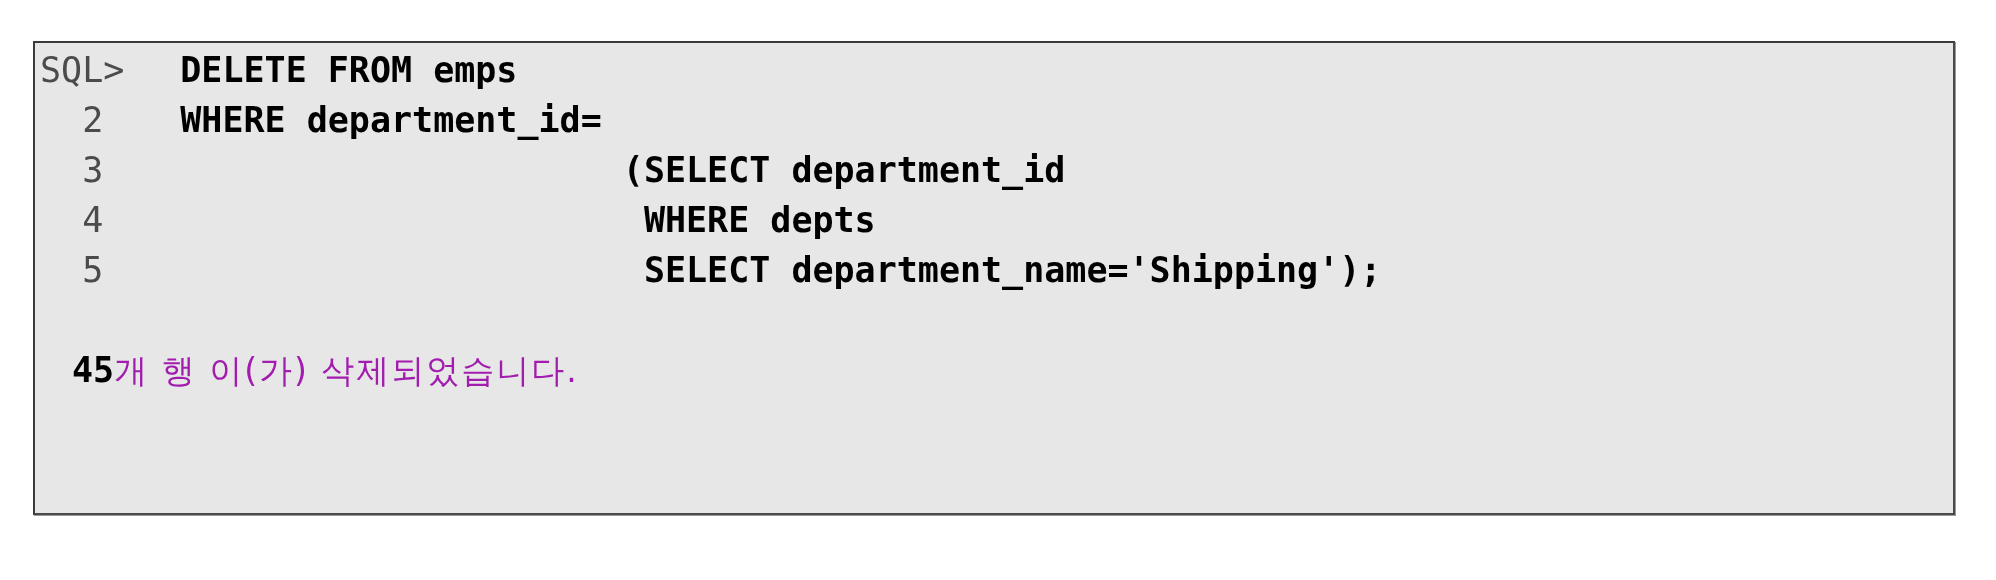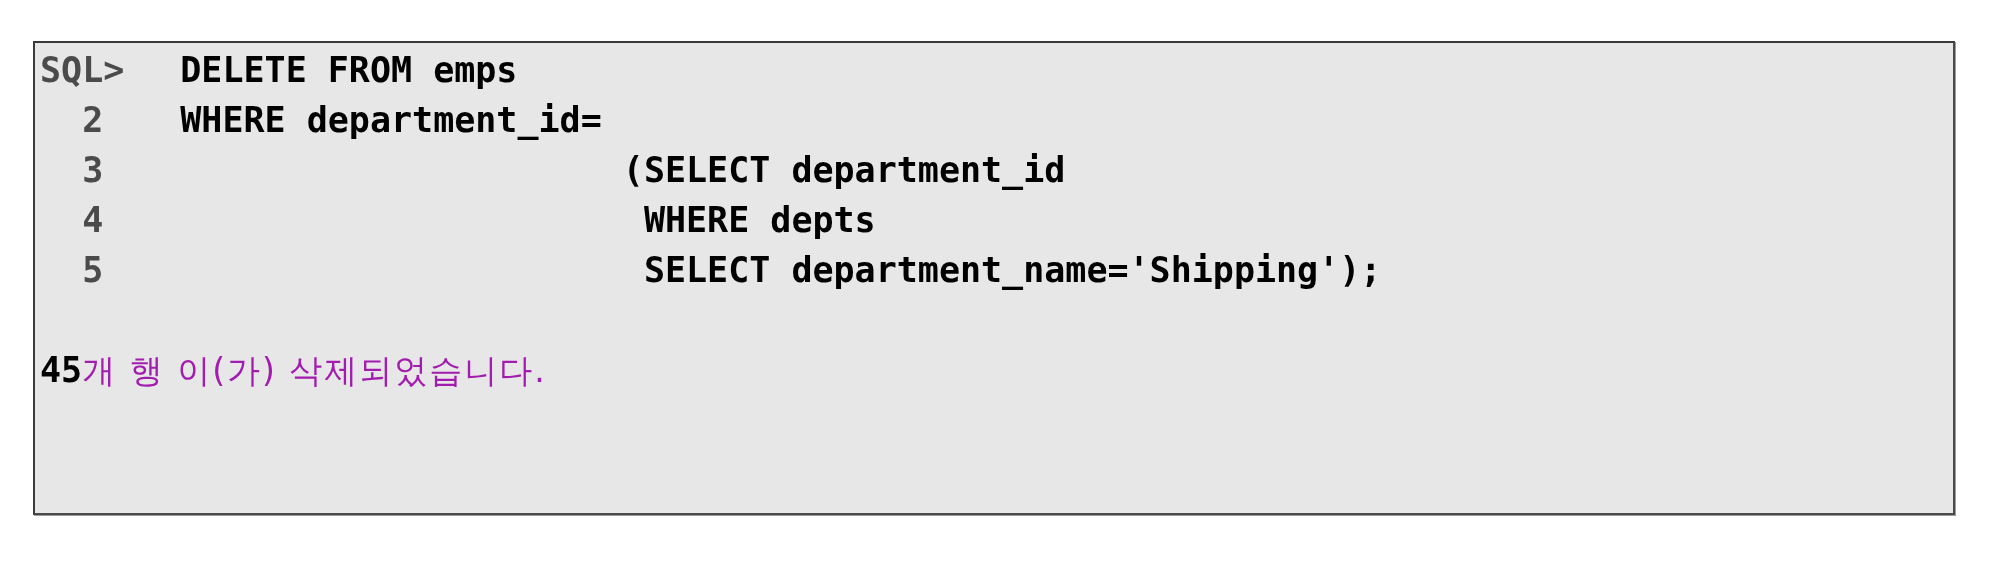--- a/index.html
+++ b/index.html
@@ -44,34 +44,35 @@
     line-height: 50px;
     white-space: pre;
     font-size: 35px;
     letter-spacing: 0px;
     font-family: "DejaVu Sans Mono", "Liberation Mono", monospace;
   }
 
   
   .gutter {
     color: #4b4b4b;
-    font-weight: 700;
+    font-weight: 400;
   }
   
   .sql {
     color: #000000;
     font-weight: bold;
     margin-left: 28px;
   }
   .blank-line {
     height: 50px;
   }
   .msg-count {
     color: #000000;
     font-weight: bold;
+    margin-left: 32px;
   }
   .msg-text {
     color: #a21caf;
     font-weight: 400;
     font-family: "DejaVu Sans", "Liberation Sans", sans-serif;
     font-size: 33px;
     letter-spacing: 2px;
   }
 </style>
 </head>

